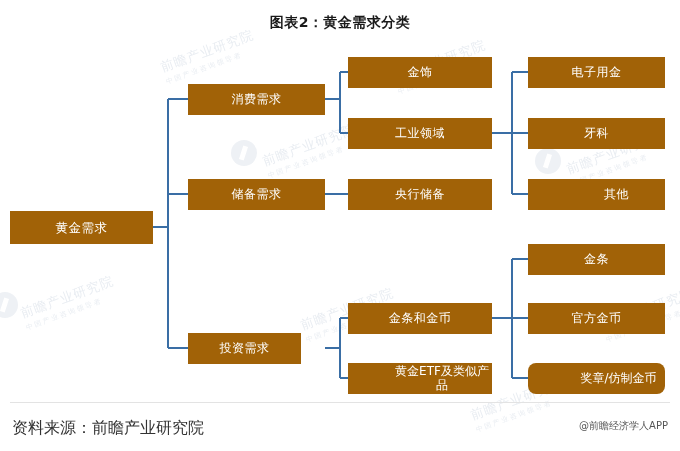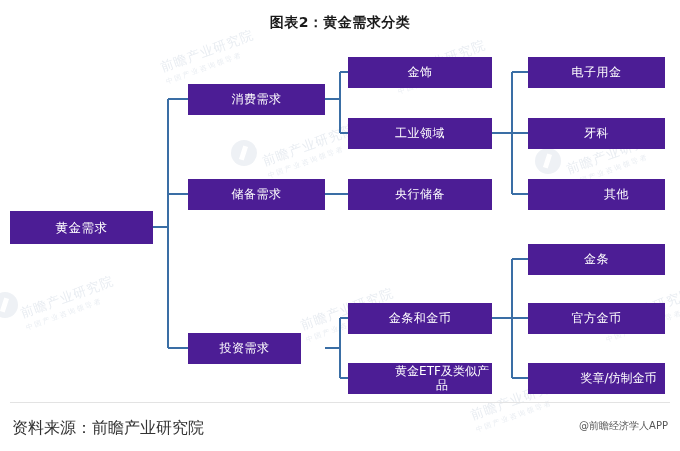--- a/index.html
+++ b/index.html
@@ -59,21 +59,21 @@
     font-size:10px;color:#555555;
     font-family:"DejaVu Sans",sans-serif;z-index:5;
   }
 
   
   #links{position:absolute;left:0;top:0;z-index:2;}
 
   
   .node{
     position:absolute;
-    background:#4c1d95;
+    background:#a16207;
     color:#ffffff;
     display:flex;align-items:center;justify-content:center;
     font-size:12px;
     letter-spacing:.5px;
     box-sizing:border-box;
     z-index:3;
     font-family:"DejaVu Sans",sans-serif;
     text-align:center;
     line-height:1.1;
   }
@@ -177,19 +177,19 @@
   <div class="node" style="left:348px;top:118px;width:144px;height:31px;">工业领域</div>
   <div class="node" style="left:348px;top:179px;width:144px;height:31px;">央行储备</div>
   <div class="node" style="left:348px;top:303px;width:144px;height:31px;">金条和金币</div>
   <div class="node small" style="left:348px;top:363px;width:144px;height:31px;">黄金ETF及类似产品</div>
 
   <div class="node" style="left:528px;top:57px;width:137px;height:31px;">电子用金</div>
   <div class="node" style="left:528px;top:118px;width:137px;height:31px;">牙科</div>
   <div class="node" style="left:528px;top:179px;width:137px;height:31px;padding-left:40px;">其他</div>
   <div class="node" style="left:528px;top:244px;width:137px;height:31px;">金条</div>
   <div class="node" style="left:528px;top:303px;width:137px;height:31px;">官方金币</div>
-  <div class="node small" style="left:528px;top:363px;width:137px;height:31px;">奖章/仿制金币</div>
+  <div class="node small" style="left:528px;top:363px;width:137px;height:31px;border-radius:8px;">奖章/仿制金币</div>
 
   <div class="footer-rule"></div>
   <div class="footer-left">资料来源：前瞻产业研究院</div>
   <div class="footer-right">@前瞻经济学人APP</div>
 
 </div>
 
 </body></html>

